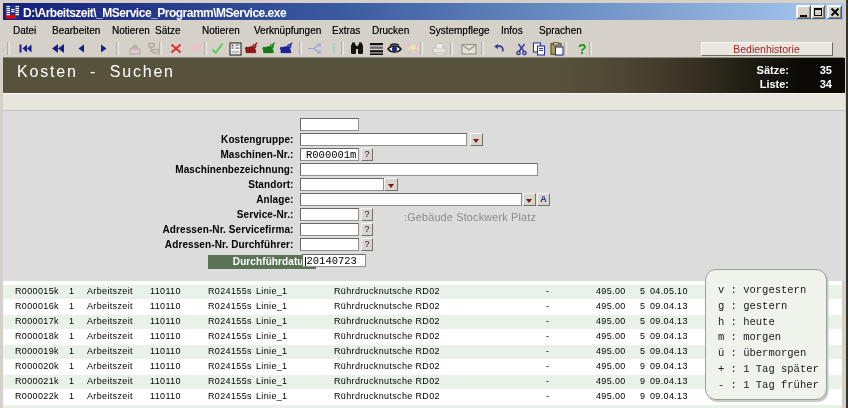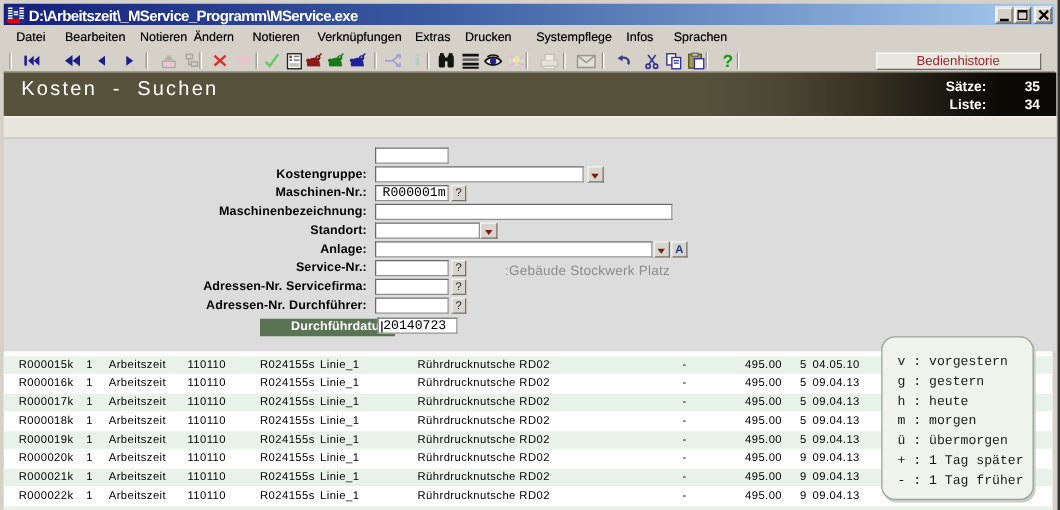--- a/index.html
+++ b/index.html
@@ -89,21 +89,21 @@
       <svg width="12" height="12" viewBox="0 0 12 12" style="left:0.5px;top:0.5px">
         <path d="M2.5 2.5 L9.5 9.5 M9.5 2.5 L2.5 9.5" stroke="#000" stroke-width="1.8"></path>
       </svg>
     </div>
   </div>
 
   <div id="menubar">
     <span style="left:10px">Datei</span>
     <span style="left:49px">Bearbeiten</span>
     <span style="left:109px">Notieren</span>
-    <span style="left:152px">Ändern</span>
+    <span style="left:152px">Sätze</span>
     <span style="left:199px">Notieren</span>
     <span style="left:251px">Verknüpfungen</span>
     <span style="left:329px">Extras</span>
     <span style="left:369px">Drucken</span>
     <span style="left:426px">Systempflege</span>
     <span style="left:498px">Infos</span>
     <span style="left:536px">Sprachen</span>
   </div>
 
   <div id="toolbar">

